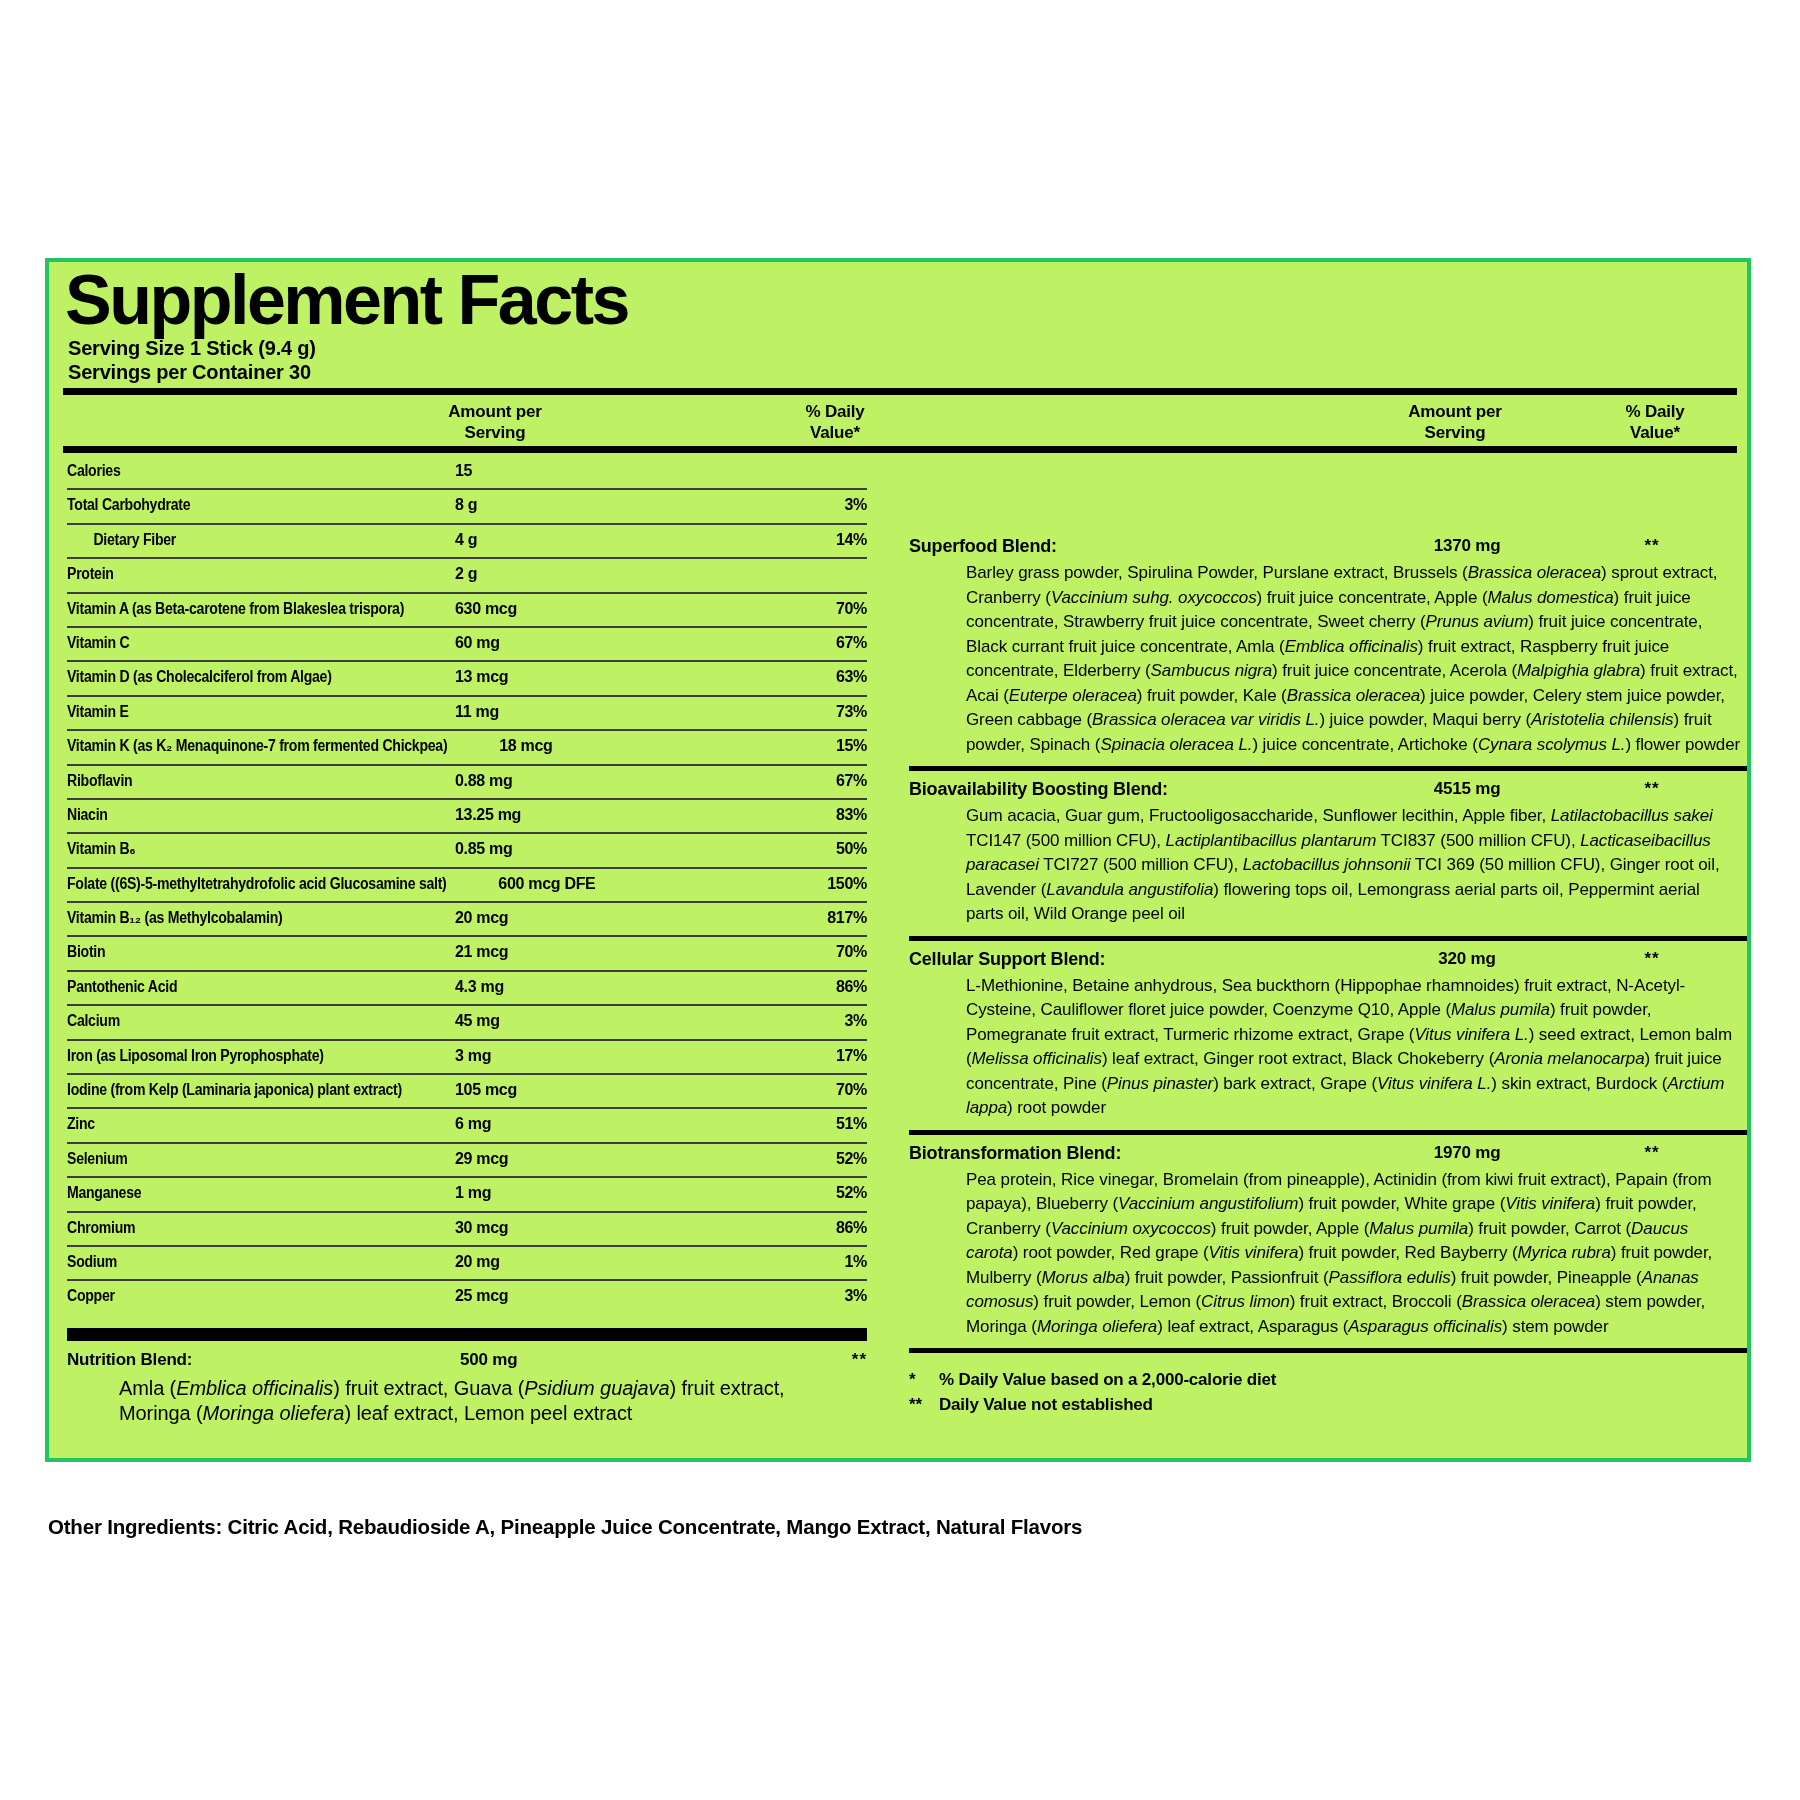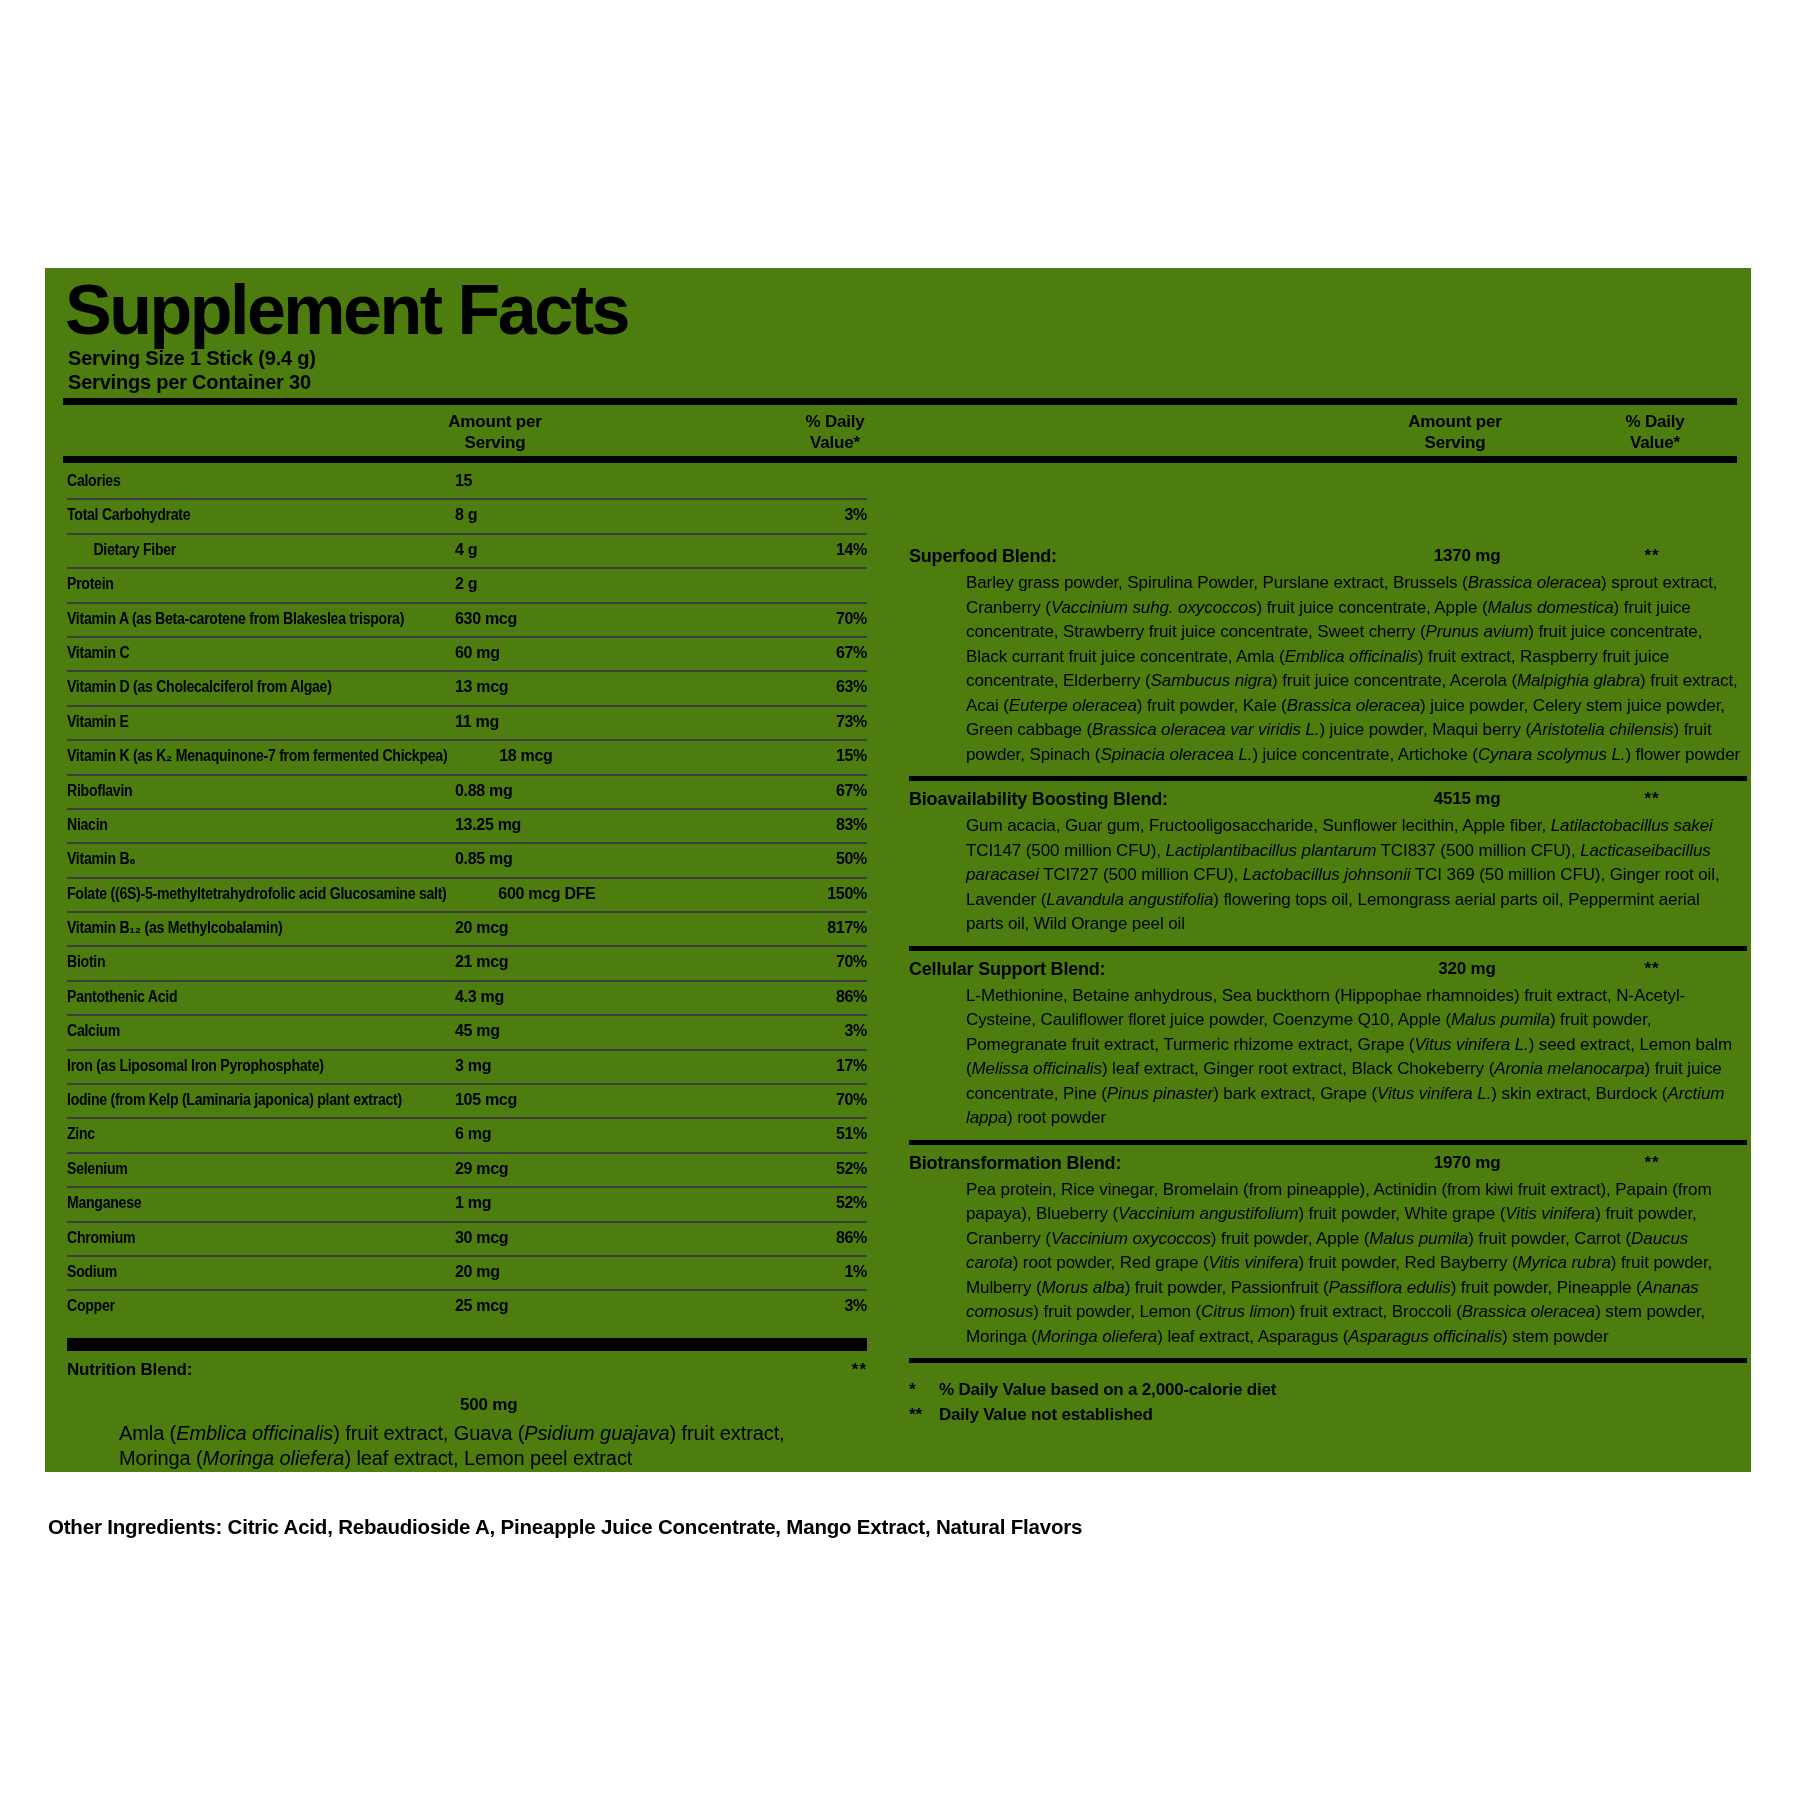--- a/index.html
+++ b/index.html
@@ -1,22 +1,22 @@
 <!DOCTYPE html>
 <html><head>
 <meta charset="utf-8">
 <style>
   html,body{margin:0;padding:0;}
   body{
     width:1800px;height:1800px;background:#fff;color:#000;
     font-family:"Liberation Sans", sans-serif;position:relative;
   }
   .label-box{
-    position:absolute;left:45px;top:268px;width:1698px;height:1196px;
-    border:4px solid #4d7c0f;background:#4d7c0f;
+    position:absolute;left:45px;top:258px;width:1698px;height:1196px;
+    border:4px solid #22c55e;background:#bef264;
   }
   .title{
     position:absolute;left:16px;top:-2px;font-size:70px;font-weight:800;
     letter-spacing:-2.5px;white-space:nowrap;
   }
   .serving-info{position:absolute;left:19px;top:74px;font-size:20px;font-weight:700;line-height:24px;letter-spacing:-0.2px;}
   .rule{position:absolute;left:14px;right:10px;background:#000;}
   .rule-1{top:126px;height:7px;}
   .rule-2{top:184px;height:7px;}
   .hdr{position:absolute;top:139px;font-size:17px;font-weight:700;line-height:21px;text-align:center;letter-spacing:-0.2px;}
@@ -31,21 +31,21 @@
     border-bottom:2px solid #3d3d3d;padding-top:6px;font-size:16px;font-weight:700;letter-spacing:-0.3px;}
   .nt-row:last-child{border-bottom:none;}
   .nt-name{flex:1;white-space:nowrap;transform:scaleX(.88);transform-origin:0 50%;}
   .nt-row.indent .nt-name{padding-left:30px;}
   .nt-amt{width:262px;}
   .nt-dv{width:150px;text-align:right;}
   .thick-rule{height:13px;background:#000;margin-top:12px;}
   .nb-block{padding-top:9px;}
   .nb-hdr{display:flex;font-size:17px;font-weight:700;letter-spacing:-0.2px;}
   .nb-name{flex:1;}
-  .nb-amt{width:262px;margin-top:35px;}
+  .nb-amt{width:262px;}
   .nb-dv{width:145px;text-align:right;letter-spacing:1px;}
   .nb-desc{padding:6px 40px 0 52px;font-size:20px;font-weight:500;line-height:25px;letter-spacing:-0.1px;}
 
   
   .right-col{position:absolute;left:860px;top:194px;width:838px;}
   .blend{border-bottom:5px solid #000;padding:8px 0 9px;}
   .blend:first-child{padding-top:80px;}
   .blend-hdr{display:flex;font-size:18px;font-weight:700;letter-spacing:-0.2px;margin-bottom:4px;}
   .b-name{flex:1;}
   .b-amt{width:180px;text-align:center;font-size:17px;}

